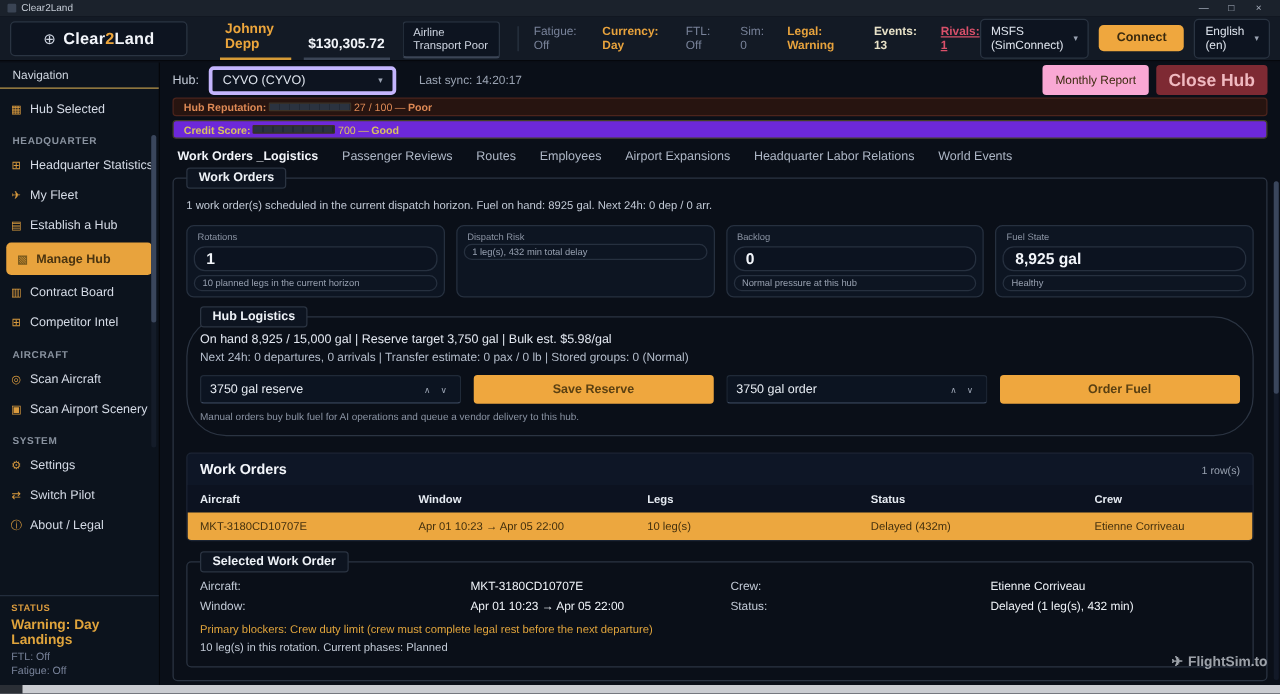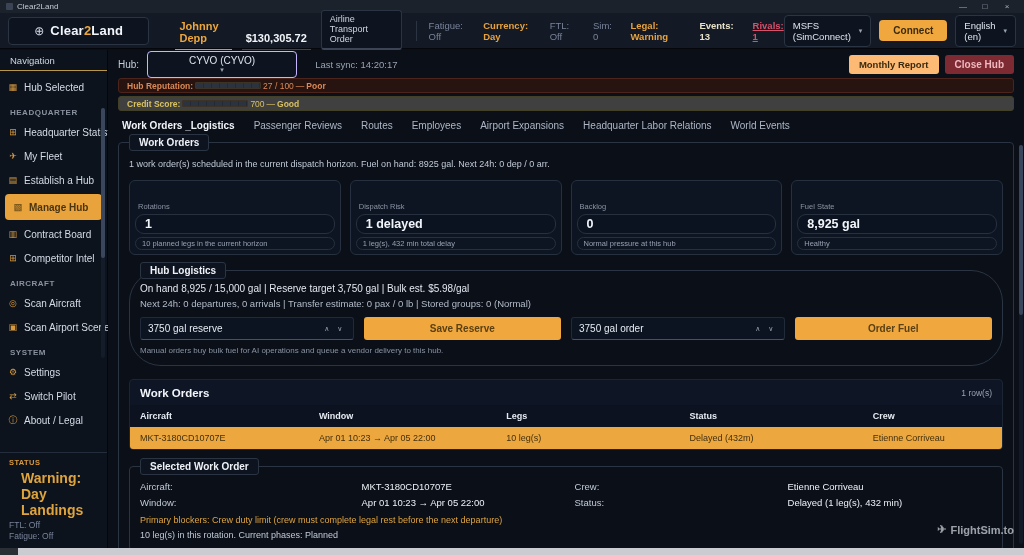--- a/index.html
+++ b/index.html
@@ -30,67 +30,67 @@
   .st-red { color:#d9506a; font-weight:bold;text-decoration:underline; }
   .hdr-right { margin-left:auto; display:flex; align-items:center; gap:8px; }
   .select-pill { display:flex; align-items:center; gap:8px; border:1px solid #2a3442; border-radius:4px; background:#0d1420; color:#dfe5ee; font-size:9.5px; padding:4px 8px; }
   .select-pill .caret { font-size:7px; color:#9aa3b2; }
   .btn-orange { background:#efa73e; color:#3a2a0e; font-weight:bold; font-size:10px; border:none; border-radius:4px; padding:5px 14px; cursor:pointer; }
 
   
   .shell { position:absolute; top:50px; left:0; right:0; bottom:7px; display:flex; }
 
   
-  .sidebar { width:108px; background:#0c131d; border-right:1px solid #04060a; position:relative; flex:none; }
+  .sidebar { width:128px; background:#0c131d; border-right:1px solid #04060a; position:relative; flex:none; }
   .nav-title { font-size:9.5px; color:#cfd6e0; padding:5px 10px 4px; border-bottom:1px solid #b9974a; }
   .nav-list { padding:4px 0 0; }
   .nav-item { display:flex; align-items:center; gap:6px; height:24px; padding:0 8px; font-size:10px; color:#d5dbe6; cursor:pointer; white-space:nowrap; }
   .nav-item .ico { color:#d99a3e; font-size:9px; width:10px; text-align:center; flex:none; }
   .nav-item.active { background:#e8a33d; color:#4a3410; border-radius:4px; margin:2px 5px; height:26px; font-weight:bold; }
   .nav-item.active .ico { color:#7a5a1e; }
   .nav-section { font-size:8px; color:#89929f; letter-spacing:.5px; padding:9px 10px 3px; font-weight:bold; }
   .side-scroll { position:absolute; top:58px; right:2px; width:4px; height:250px; background:#141c29; border-radius:2px; }
   .side-thumb { width:4px; height:150px; background:#3a465c; border-radius:2px; }
   .side-status { position:absolute; left:0; right:0; bottom:0; border-top:1px solid #232d3c; padding:5px 9px 6px; background:#0c131d; }
   .side-status .t { font-size:7.5px; color:#d99a3e; font-weight:bold; margin-bottom:3px; letter-spacing:.4px; }
-  .side-status .w { font-size:14px; color:#e0a43c; font-weight:bold; margin-bottom:2px;margin-left:12px; }
+  .side-status .w { font-size:11px; color:#e0a43c; font-weight:bold; margin-bottom:2px; }
   .side-status .m { font-size:8.5px; color:#79839a; margin-bottom:1px; }
 
   
   .main { flex:1; position:relative; background:#0a0f18; padding:0 10px; overflow:hidden; }
   .hub-bar { height:28px; display:flex; align-items:center; gap:8px; }
   .hub-label { font-size:10px; color:#c5ccd8; }
-  .hub-select { width:150px; display:flex; align-items:center; justify-content:space-between; border:1px solid #c4b5fd; border-radius:4px; background:#0d1420; font-size:10px; padding:3px 8px;flex-direction:column; }
+  .hub-select { width:150px; display:flex; align-items:center; justify-content:space-between; border:3px solid #c4b5fd; border-radius:4px; background:#0d1420; font-size:10px; padding:3px 8px; }
   .hub-select .caret { font-size:7px; color:#9aa3b2; }
   .last-sync { font-size:9.5px; color:#9aa3b2; margin-left:10px; }
   .hub-actions { margin-left:auto; display:flex; gap:6px; }
-  .btn-sm-orange { background:#fdba74; color:#3a2a0e; font-weight:bold; font-size:9.5px; border:none; border-radius:3px; padding:4px 10px; cursor:pointer; }
-  .btn-sm-red { background:#7e2a33; color:#f0b9c0; font-weight:bold; font-size:10px; border:none; border-radius:3px; padding:4px 10px; cursor:pointer; }
+  .btn-sm-orange { background:#f9a8d4; color:#3a2a0e; font-weight:normal; font-size:9.5px; border:none; border-radius:3px; padding:4px 10px; cursor:pointer; }
+  .btn-sm-red { background:#7e2a33; color:#f0b9c0; font-weight:bold; font-size:14px; border:none; border-radius:3px; padding:4px 10px; cursor:pointer; }
 
   .banner { height:15px; border-radius:3px; display:flex; align-items:center; gap:2px; padding:0 8px; font-size:8.5px; margin-bottom:3px; }
   .banner.rep { background:#271410; border:1px solid #4c241c; color:#dd8955; }
-  .banner.credit { background:#404040; border:1px solid #434028; color:#d8c160; }
+  .banner.credit { background:#6d28d9; border:1px solid #434028; color:#d8c160; }
   .banner.route { background:#0f2014; border:1px solid #27432f; color:#82bd90; }
   .banner .blabel { font-weight:bold; }
   .bar-track { width:66px; height:7px; background:#242c38; border:1px solid #3c3226; border-radius:1px; overflow:hidden;
     background-image:repeating-linear-gradient(90deg,#2b3340 0 7px,#222a36 7px 8px); }
   .bar-fill { height:100%; }
   .rep .bar-fill { background:#dd8a3c; }
   .credit .bar-fill { background:#e2c44e; }
 
   .tabs { display:flex; gap:19px; padding:6px 4px 7px; font-size:10px; color:#aeb7c6; }
   .tab { cursor:pointer; white-space:nowrap; }
   .tab.active { color:#f2f5fa; font-weight:bold; }
 
   .fieldset { border:1px solid #2b3442; border-radius:4px; position:relative; margin-top:10px; padding:12px 10px 10px; }
   .legend { position:absolute; top:-9px; left:10px; background:#0d1420; border:1px solid #2b3442; border-radius:3px; padding:2px 9px; font-size:10px; font-weight:bold; color:#eef2f7; }
   .desc { font-size:9px; color:#c2cad6; line-height:1.45; }
 
   .cards { display:flex; gap:9px; margin-top:9px; }
-  .card { flex:1; border:1px solid #26303f; border-radius:6px; background:#0d1522; padding:20px 5px 4px; }
+  .card { flex:1; border:1px solid #26303f; border-radius:6px; background:#0d1522; padding:3px 5px 4px; }
   .card .clabel { font-size:7.5px; color:#8a93a3; padding:1px 3px; }
   .card .cvalue { border:1px solid #26303f; border-radius:9px; background:#0c1320; font-weight:bold; font-size:12.5px; color:#f2f5fa; padding:2px 9px; margin:2px 0 3px; }
   .card .ccaption { border:1px solid #26303f; border-radius:7px; font-size:7.5px; color:#97a0b0; padding:1px 6px; }
 
   .logi-line1 { font-size:10px; color:#e2e7f0; margin-bottom:4px; }
   .logi-line2 { font-size:9.5px; color:#b4bdcb; }
   .logi-controls { display:flex; gap:10px; margin-top:8px; align-items:center; }
   .num-input { flex:1; display:flex; align-items:center; justify-content:space-between; background:#0c1421; border:1px solid #202a38; border-bottom:1px solid #45536a; border-radius:3px; color:#e6ebf2; font-size:10px; padding:5px 7px; }
   .num-input .spin { color:#9aa3b2; font-size:7px; letter-spacing:3px; }
   .btn-wide { flex:1; background:#efa73e; color:#5a4012; font-weight:bold; font-size:10px; border:none; border-radius:3px; padding:6px 0; cursor:pointer; }
@@ -130,21 +130,21 @@
 </div>
 
 <div class="header">
   <div class="logo-box">
     <span class="logo-compass">⊕</span>
     <span class="logo-text"><span>Clear</span><span class="accent">2</span><span>Land</span></span>
   </div>
   <div class="pilot-group">
     <span class="pilot-name">Johnny Depp</span>
     <span class="pilot-balance">$130,305.72</span>
-    <span class="pilot-license">Airline Transport Order</span>
+    <span class="pilot-license">Airline Transport Poor</span>
   </div>
   <div class="hdr-divider"></div>
   <div class="status-strip">
     <span class="st-muted">Fatigue: Off</span>
     <span class="st-orange">Currency: Day</span>
     <span class="st-muted">FTL: Off</span>
     <span class="st-muted">Sim: 0</span>
     <span class="st-orange">Legal: Warning</span>
     <span class="st-white">Events: 13</span>
     <span class="st-red">Rivals: 1</span>
@@ -277,21 +277,20 @@
       <div class="desc" style="margin-top:3px;">1 work order(s) scheduled in the current dispatch horizon. Fuel on hand: 8925 gal.  Next 24h: 0 dep / 0 arr.</div>
 
       <div class="cards">
         <div class="card">
           <div class="clabel">Rotations</div>
           <div class="cvalue">1</div>
           <div class="ccaption">10 planned legs in the current horizon</div>
         </div>
         <div class="card">
           <div class="clabel">Dispatch Risk</div>
-          <div class="cvalue">1 delayed</div>
           <div class="ccaption">1 leg(s), 432 min total delay</div>
         </div>
         <div class="card">
           <div class="clabel">Backlog</div>
           <div class="cvalue">0</div>
           <div class="ccaption">Normal pressure at this hub</div>
         </div>
         <div class="card">
           <div class="clabel">Fuel State</div>
           <div class="cvalue">8,925 gal</div>

